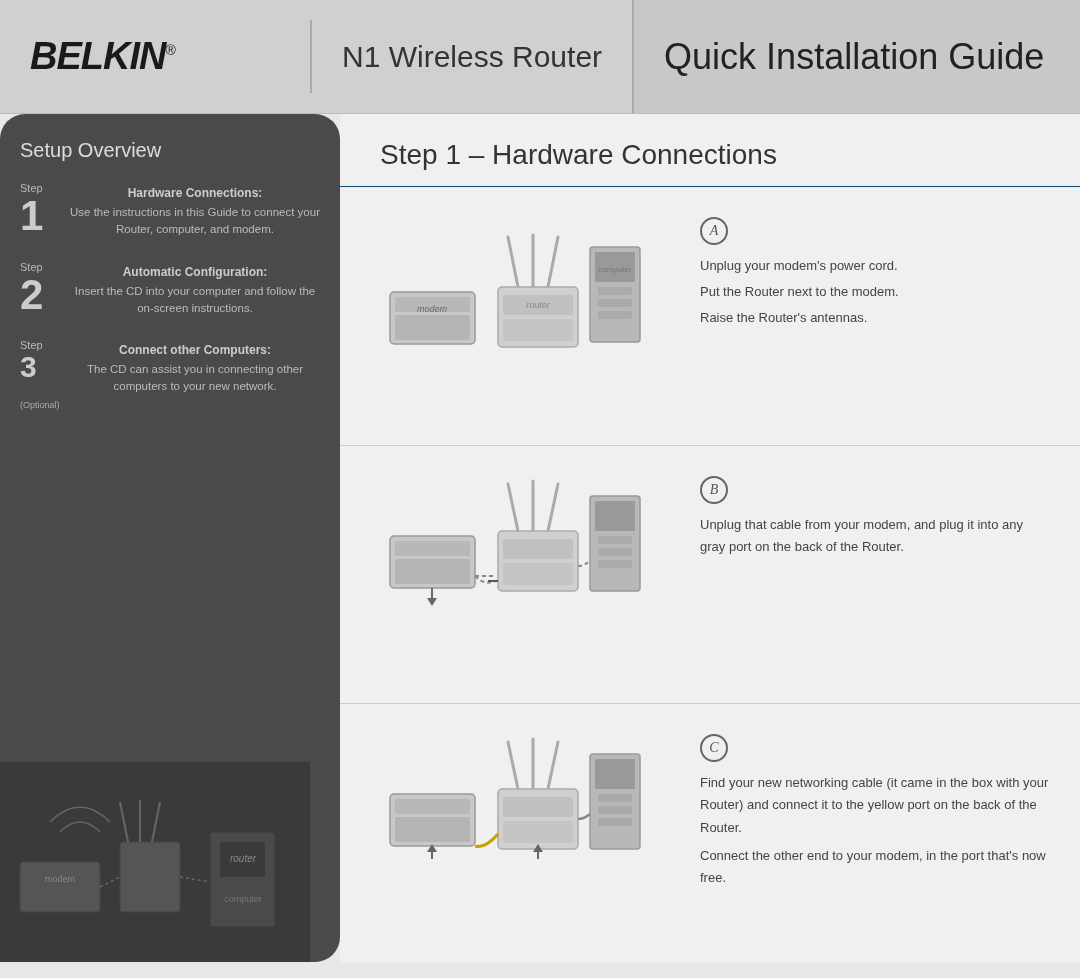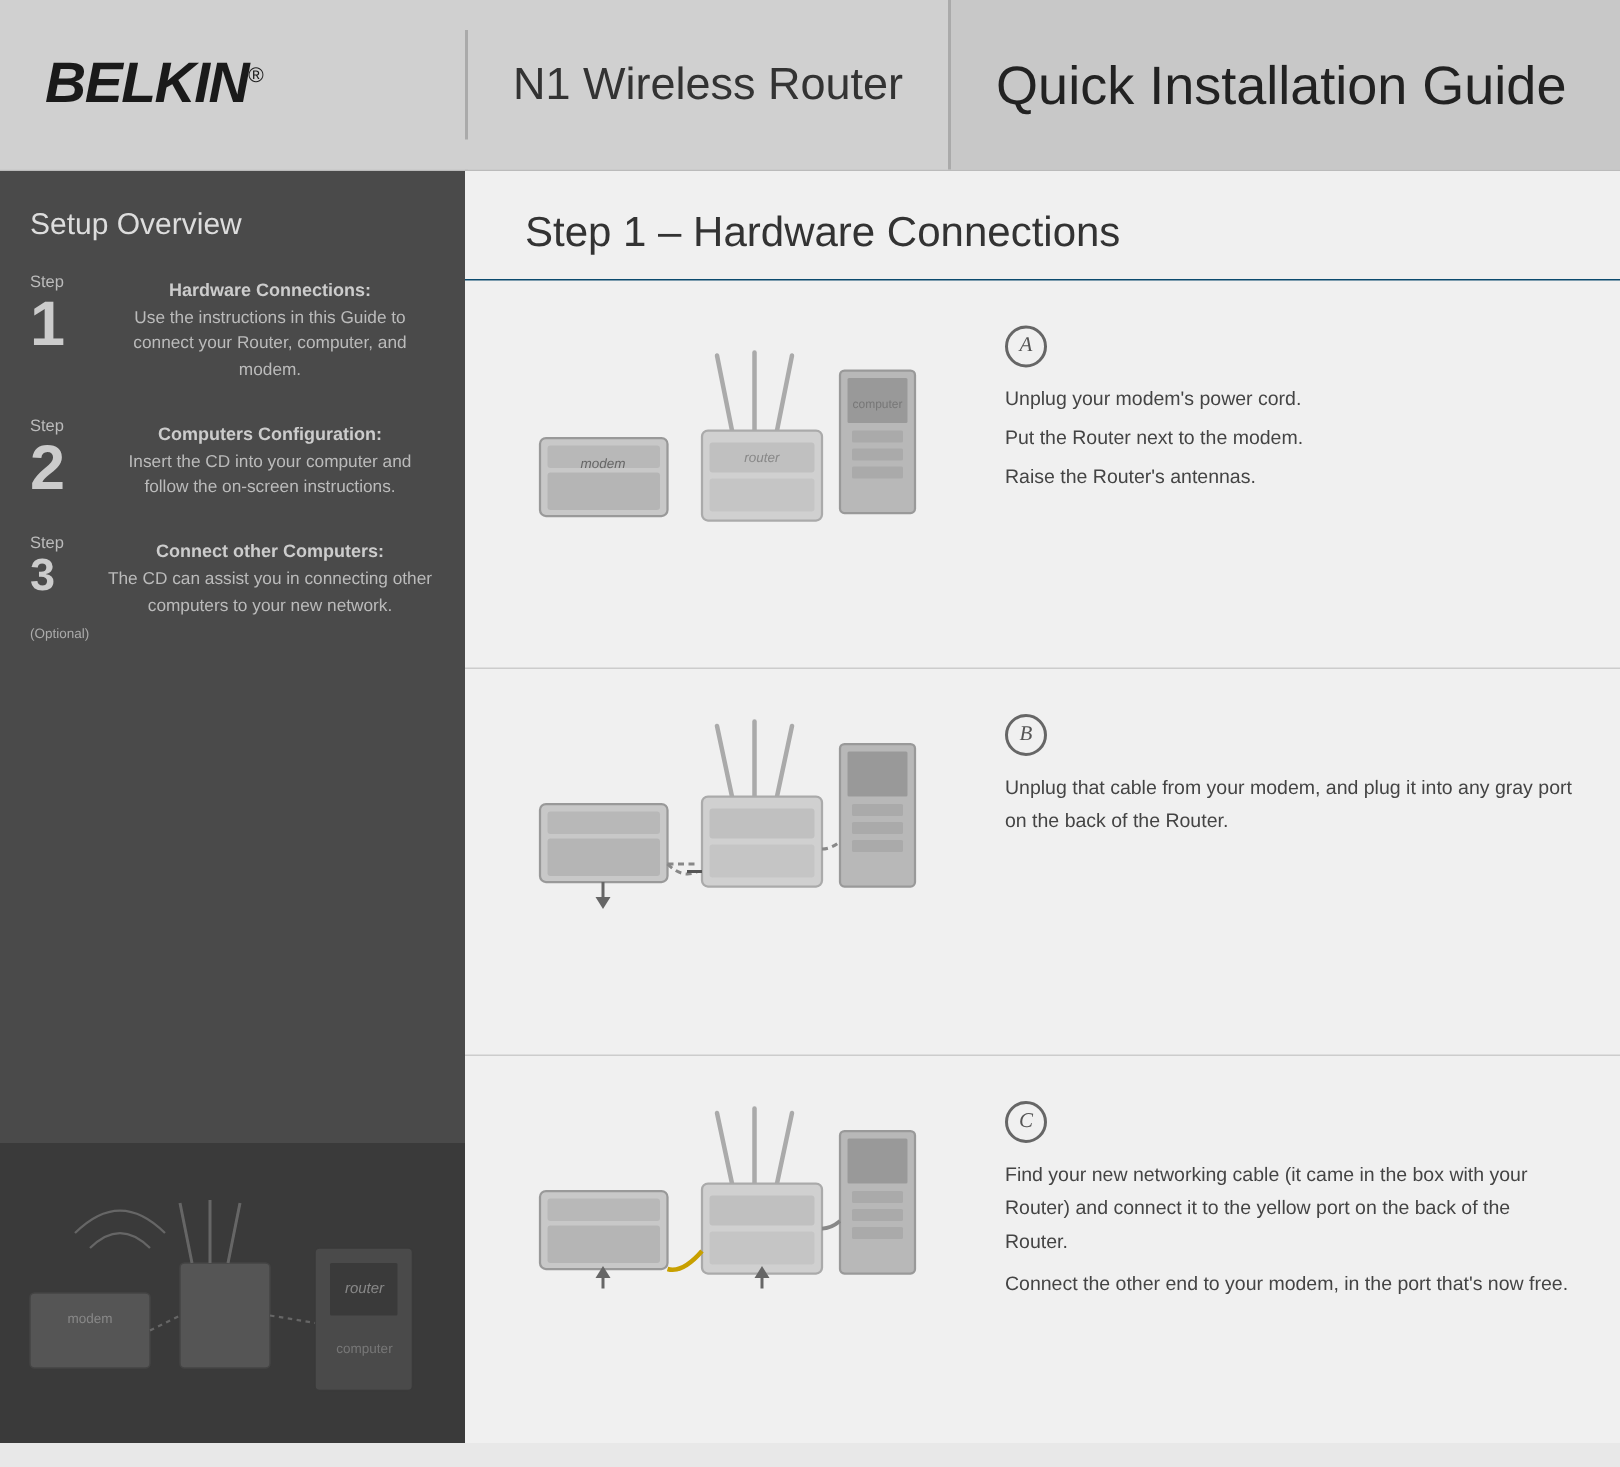--- a/index.html
+++ b/index.html
@@ -73,26 +73,27 @@
     }
 
     
     .main {
       display: flex;
       height: calc(978px - 130px);
     }
 
     
     .sidebar {
-      width: 310px;
+      width: 340px;
       background: #4a4a4a;
       color: #ccc;
       padding: 25px 20px;
       position: relative;
       flex-shrink: 0;
+      border-radius: 25px;
     }
     .sidebar-title {
       font-size: 20px;
       color: #ddd;
       margin-bottom: 20px;
       font-weight: normal;
     }
     .step-item {
       display: flex;
       margin-bottom: 22px;
@@ -254,21 +255,21 @@
         <span>Use the instructions in this Guide to connect your Router, computer, and modem.</span>
       </div>
     </div>
 
     <div class="step-item">
       <div class="step-num-col">
         <span class="step-label">Step</span>
         <span class="step-number">2</span>
       </div>
       <div class="step-text">
-        <strong>Computers Configuration:</strong>
+        <strong>Automatic Configuration:</strong>
         <span>Insert the CD into your computer and follow the on-screen instructions.</span>
       </div>
     </div>
 
     <div class="step-item">
       <div class="step-num-col">
         <span class="step-label">Step</span>
         <span class="step-number small">3</span>
         <span class="step-optional">(Optional)</span>
       </div>

